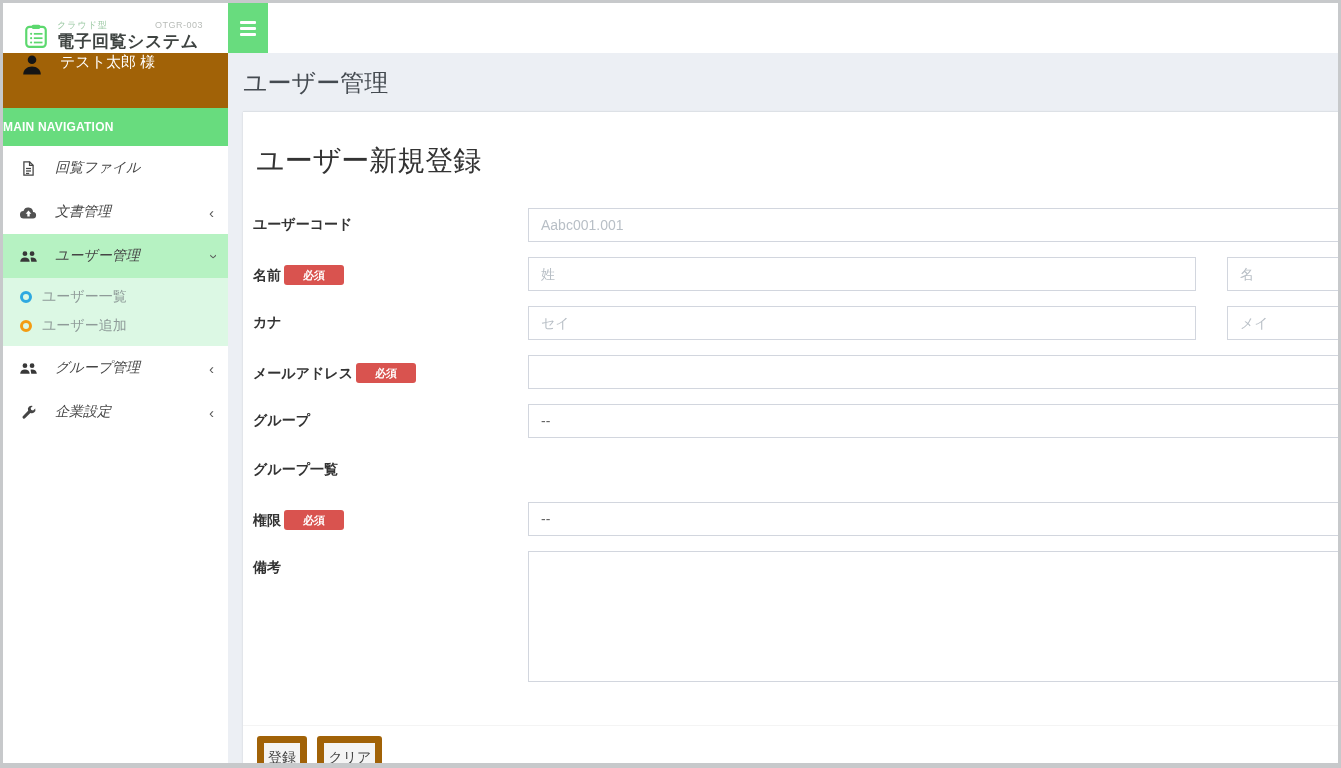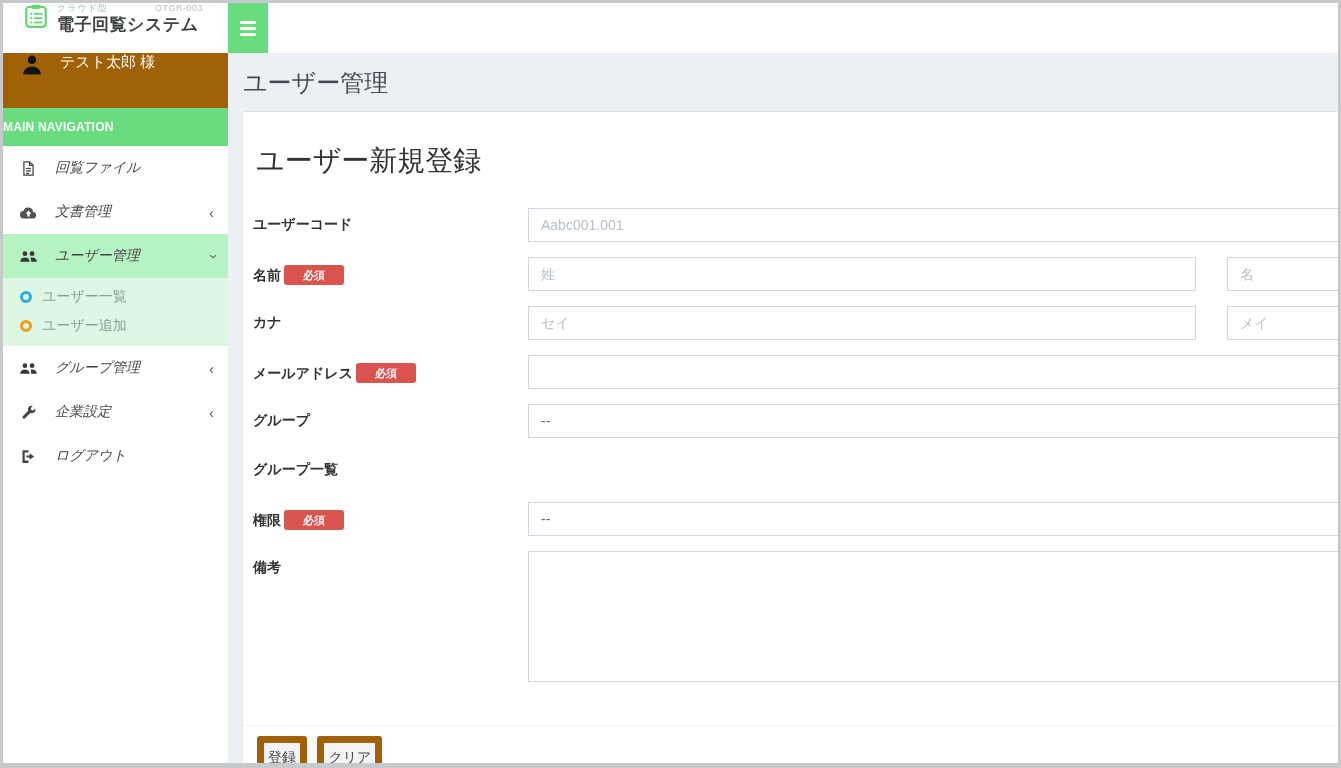--- a/index.html
+++ b/index.html
@@ -8,21 +8,21 @@
     width:1341px; height:768px;
     border:3px solid #c7c9cb; border-bottom-width:5px;
     overflow:hidden;
     font-family:"Liberation Sans","DejaVu Sans",sans-serif;
     background:#eceff4;
   }
   .app { display:flex; width:100%; height:100%; }
 
   
   .sidebar { flex:0 0 225px; width:225px; background:#ffffff; display:flex; flex-direction:column; }
-  .brand { height:50px; background:#fff; display:flex; align-items:flex-start; padding-left:20px; flex:0 0 50px; cursor:pointer; }
+  .brand { height:50px; background:#fff; display:flex; align-items:flex-end; padding-left:20px; flex:0 0 50px; cursor:pointer; }
   .brand-text { margin-left:8px; width:150px; }
   .brand-top { display:flex; justify-content:space-between; font-size:9px; line-height:10px; padding-right:4px; }
   .brand-tagline { color:#9cc9a4; letter-spacing:1px; }
   .brand-code { color:#b9bdb9; letter-spacing:0.5px; }
   .brand-title { font-size:17px; color:#3f4442; font-weight:600; letter-spacing:0.5px; }
   .user-panel { height:55px; flex:0 0 55px; background:#a16207; display:flex; align-items:flex-start; padding-left:17px; }
   .user-name { color:#ffffff; font-size:15px; margin-left:16px; }
   .nav-header { height:38px; flex:0 0 38px; background:#68dc7e; color:#ffffff; font-weight:700; font-size:12px; display:flex; align-items:center; letter-spacing:0.2px; }
   .nav-item { height:44px; display:flex; align-items:center; padding:0 14px; color:#454545; font-size:14px; cursor:pointer; background:#fff; }
   .nav-item.active { background:#b6f2c2; }
@@ -173,29 +173,20 @@
       <div class="nav-item">
         <span class="icon">
           <svg width="17" height="17" viewBox="0 0 24 24" fill="#454545">
             <path d="M21.5 6.2a5.2 5.2 0 0 1-6.9 6.5l-7.2 7.2a2.2 2.2 0 1 1-3.1-3.1l7.2-7.2A5.2 5.2 0 0 1 18 2.7l-3 3 .9 2.6 2.6.9z"></path>
           </svg>
         </span>
         <span class="lbl">企業設定</span>
         <span class="chev">‹</span>
       </div>
 
-      <div class="nav-item">
-        <span class="icon">
-          <svg width="17" height="17" viewBox="0 0 24 24" fill="#454545">
-            <path d="M3.5 3h8.5v3.2H6.7v11.6H12V21H3.5z"></path>
-            <path d="M13.5 7.5l6.5 4.5-6.5 4.5v-3H9v-3h4.5z"></path>
-          </svg>
-        </span>
-        <span class="lbl">ログアウト</span>
-      </div>
 
     </nav>
   </aside>
 
   <div class="main">
 
     <header class="navbar">
       <button class="hamburger" type="button">
         <span></span>
         <span></span>

